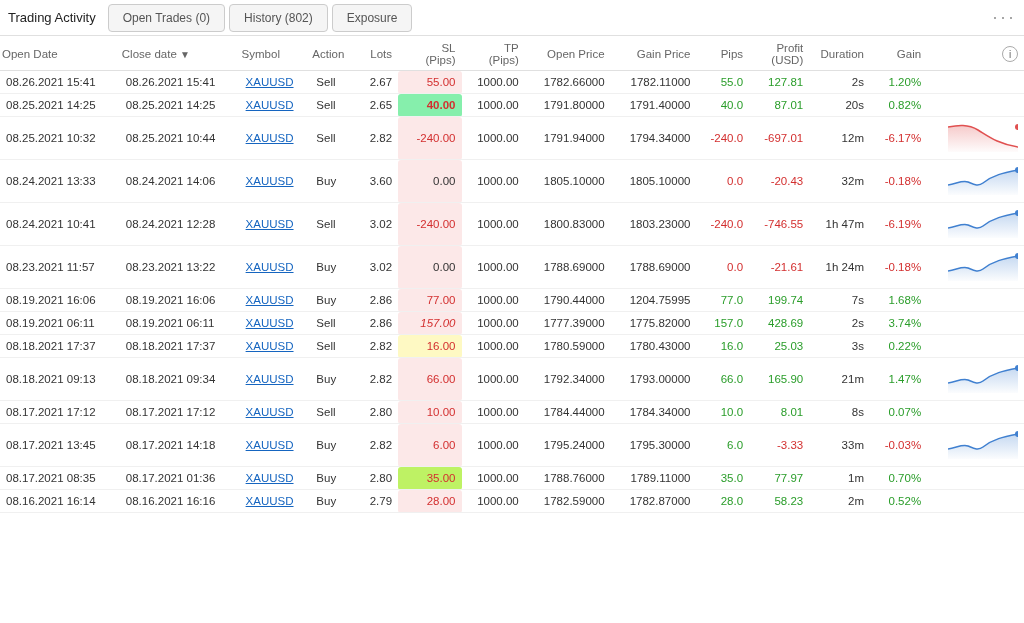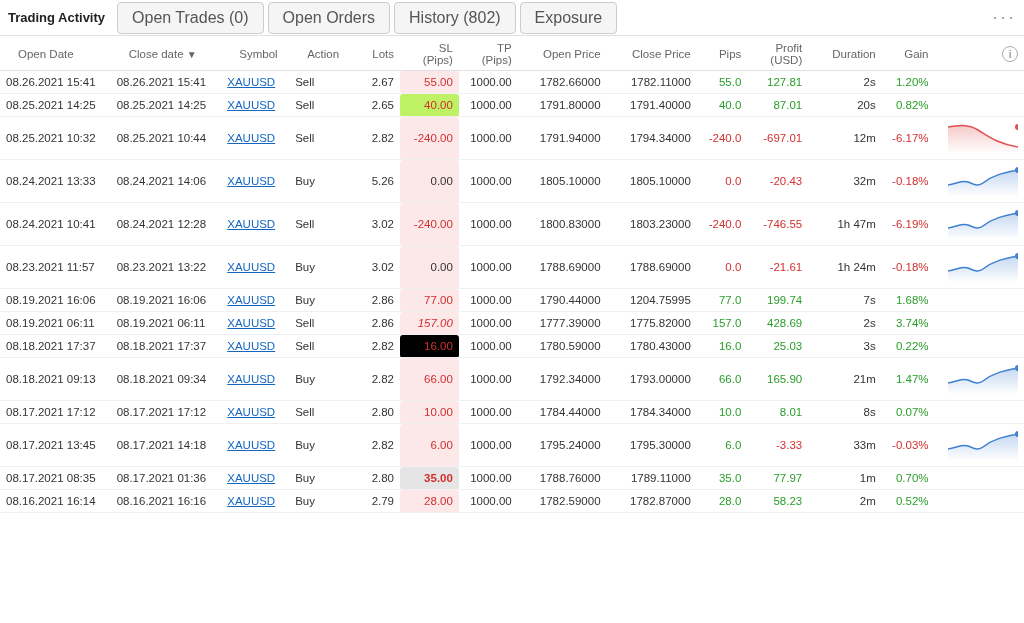--- a/index.html
+++ b/index.html
@@ -3,36 +3,36 @@
   <meta charset="utf-8">
   <style>
     * { box-sizing: border-box; margin: 0; padding: 0; }
     body { font-family: -apple-system, BlinkMacSystemFont, 'Segoe UI', Arial, sans-serif; font-size: 12px; background: #fff; color: #333; }
 
     .header {
       display: flex; align-items: center; padding: 0 8px;
       border-bottom: 1px solid #e0e0e0; height: 36px; background: #fff;
     }
     .header-title {
-      font-size: 13px; font-weight: 700; color: #222; margin-right: 12px; white-space: nowrap;
+      font-size: 13px; font-weight: 400; color: #222; margin-right: 12px; white-space: nowrap;
     }
     .tab {
       padding: 6px 14px; border: 1px solid #ccc; border-radius: 4px;
-      margin-right: 4px; cursor: pointer; font-size: 16px; background: #f5f5f5;
+      margin-right: 4px; cursor: pointer; font-size: 12px; background: #f5f5f5;
       color: #555; white-space: nowrap;
     }
     .more-btn {
       margin-left: auto; font-size: 18px; color: #999; cursor: pointer; letter-spacing: 2px;
     }
 
     .table-wrapper { overflow-x: auto; }
     table { width: 100%; border-collapse: collapse; font-size: 11.5px; }
     thead tr { background: #fff; }
     thead th {
-      padding: 6px 6px 4px 18px; text-align: right; color: #666;
+      padding: 6px 6px 4px 2px; text-align: right; color: #666;
       font-weight: 500; border-bottom: 1px solid #e0e0e0; white-space: nowrap;
     }
     thead th.left { text-align: left; }
 
     tbody tr { border-bottom: 1px solid #f0f0f0; }
     tbody td { padding: 5px 6px; text-align: right; white-space: nowrap; color: #333; }
     tbody td.left { text-align: left; }
     .green { color: #2a9d2a; }
     .red { color: #d32f2f; }
     .sort-indicator { font-size: 10px; }
@@ -42,39 +42,38 @@
       width: 16px; height: 16px; border: 1px solid #aaa; border-radius: 50%;
       font-size: 10px; color: #666; cursor: pointer;
     }
   </style>
 </head>
 <body>
 
 <div class="header">
   <span class="header-title">Trading Activity</span>
   <button class="tab">Open Trades (0)</button>
-  <button class="tab">Open Orders</button>
   <button class="tab">History (802)</button>
   <button class="tab">Exposure</button>
   <span class="more-btn">···</span>
 </div>
 
 <div class="table-wrapper">
   <table>
     <thead>
       <tr>
         <th class="left">Open Date</th>
         <th class="left">Close date <span class="sort-indicator">▼</span></th>
         <th class="left">Symbol</th>
         <th class="left">Action</th>
         <th>Lots</th>
         <th>SL<br>(Pips)</th>
         <th>TP<br>(Pips)</th>
         <th>Open Price</th>
-        <th>Close Price</th>
+        <th>Gain Price</th>
         <th>Pips</th>
         <th>Profit<br>(USD)</th>
         <th>Duration</th>
         <th>Gain</th>
         <th>
           <span class="info-icon">i</span>
         </th>
       </tr>
     </thead>
     <tbody id="table-body">
@@ -93,21 +92,21 @@
     <td>2s</td>
     <td class="green">1.20%</td>
     <td></td>
   </tr>
         <tr>
     <td class="left">08.25.2021 14:25</td>
     <td class="left">08.25.2021 14:25</td>
     <td class="left" style="text-decoration:underline;cursor:pointer;color:#1565c0;">XAUUSD</td>
     <td class="left">Sell</td>
     <td>2.65</td>
-    <td style="background:#bef264;border-radius:3px;color:#d32f2f;font-weight:400;">40.00</td>
+    <td style="background:#86efac;border-radius:3px;color:#d32f2f;font-weight:700;">40.00</td>
     <td>1000.00</td>
     <td>1791.80000</td>
     <td>1791.40000</td>
     <td class="green">40.0</td>
     <td class="green">87.01</td>
     <td>20s</td>
     <td class="green">0.82%</td>
     <td></td>
   </tr>
         <tr>
@@ -134,21 +133,21 @@
     <path d="M0,5 C10,3 20,2 30,8 C40,14 50,22 70,25 L70,30 L0,30 Z" fill="url(#grad_red)"></path>
     <path d="M0,5 C10,3 20,2 30,8 C40,14 50,22 70,25" fill="none" stroke="#e05050" stroke-width="1.5"></path>
     <circle cx="70" cy="5" r="3" fill="#e05050"></circle>
   </svg></td>
   </tr>
         <tr>
     <td class="left">08.24.2021 13:33</td>
     <td class="left">08.24.2021 14:06</td>
     <td class="left" style="text-decoration:underline;cursor:pointer;color:#1565c0;">XAUUSD</td>
     <td class="left">Buy</td>
-    <td>5.26</td>
+    <td>3.60</td>
     <td style="background:#fce8e8;border-radius:3px;color:#333;font-weight:500;">0.00</td>
     <td>1000.00</td>
     <td>1805.10000</td>
     <td>1805.10000</td>
     <td class="red">0.0</td>
     <td class="red">-20.43</td>
     <td>32m</td>
     <td class="red">-0.18%</td>
     <td><svg width="70" height="30">
     <defs>
@@ -245,21 +244,21 @@
     <td>2s</td>
     <td class="green">3.74%</td>
     <td></td>
   </tr>
         <tr>
     <td class="left">08.18.2021 17:37</td>
     <td class="left">08.18.2021 17:37</td>
     <td class="left" style="text-decoration:underline;cursor:pointer;color:#1565c0;">XAUUSD</td>
     <td class="left">Sell</td>
     <td>2.82</td>
-    <td style="background:#000000;border-radius:3px;color:#d32f2f;font-weight:500;padding-left:19px;">16.00</td>
+    <td style="background:#fef9c3;border-radius:3px;color:#d32f2f;font-weight:500;padding-left:19px;">16.00</td>
     <td>1000.00</td>
     <td>1780.59000</td>
     <td>1780.43000</td>
     <td class="green">16.0</td>
     <td class="green">25.03</td>
     <td>3s</td>
     <td class="green">0.22%</td>
     <td></td>
   </tr>
         <tr>
@@ -329,21 +328,21 @@
     <path d="M0,20 C10,18 15,15 20,17 C25,19 30,22 35,18 C45,10 55,8 70,5" fill="none" stroke="#4080d0" stroke-width="1.5"></path>
     <circle cx="70" cy="5" r="3" fill="#4080d0"></circle>
   </svg></td>
   </tr>
         <tr>
     <td class="left">08.17.2021 08:35</td>
     <td class="left">08.17.2021 01:36</td>
     <td class="left" style="text-decoration:underline;cursor:pointer;color:#1565c0;">XAUUSD</td>
     <td class="left">Buy</td>
     <td>2.80</td>
-    <td style="background:#e5e5e5;border-radius:3px;color:#d32f2f;font-weight:700;text-align:right;">35.00</td>
+    <td style="background:#bef264;border-radius:3px;color:#d32f2f;font-weight:400;text-align:right;">35.00</td>
     <td>1000.00</td>
     <td>1788.76000</td>
     <td>1789.11000</td>
     <td class="green">35.0</td>
     <td class="green">77.97</td>
     <td>1m</td>
     <td class="green">0.70%</td>
     <td></td>
   </tr>
         <tr>

